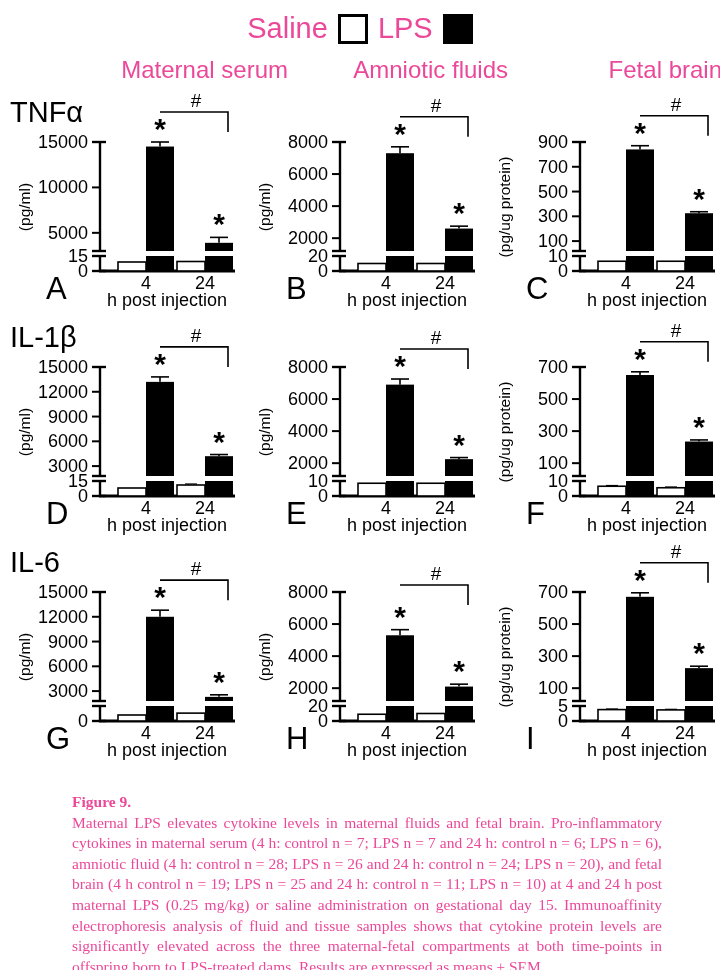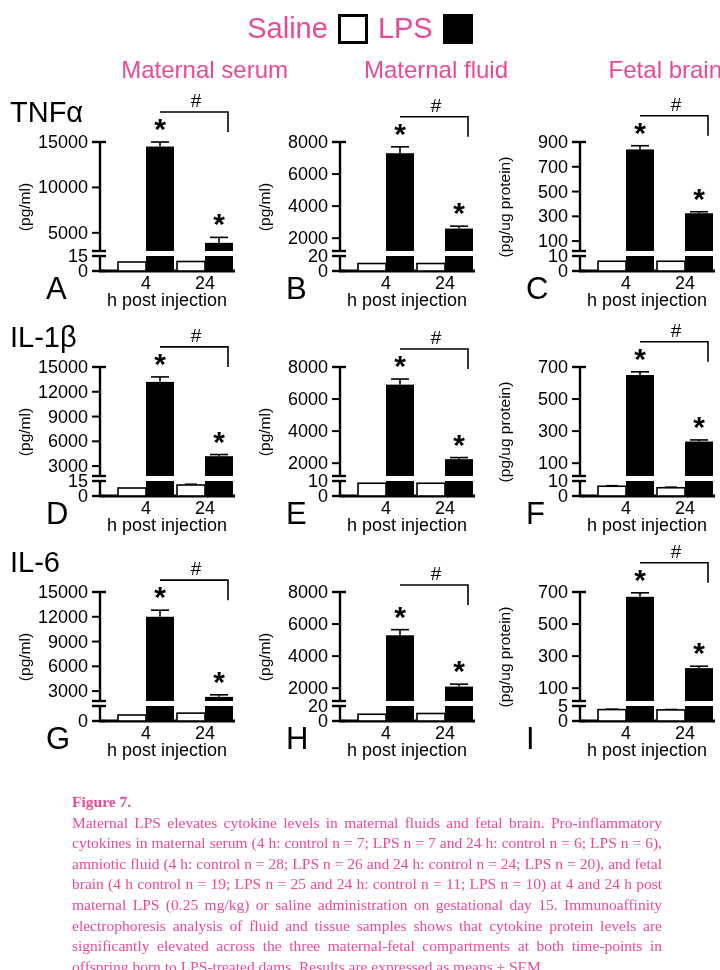--- a/index.html
+++ b/index.html
@@ -27,21 +27,21 @@
 
 <div class="figure">
   <div class="legend">
     <span>Saline</span>
     <span class="swatch saline" style="background: rgb(255, 255, 255);"></span>
     <span>LPS</span>
     <span class="swatch lps" style="background: rgb(0, 0, 0);"></span>
   </div>
 
   <div class="col-h col-h-0">Maternal serum</div>
-  <div class="col-h col-h-1">Maternal fluid</div>
+  <div class="col-h col-h-1">Amniotic fluids</div>
   <div class="col-h col-h-2">Fetal brain</div>
 
   <div class="grid" id="grid">
       <div class="panel"><svg viewBox="0 0 240 225" width="240" height="225">
           <text x="10" y="37" font-size="29" fill="#000000">TNFα</text>
           <text x="30" y="122" font-size="15.5" fill="#000000" text-anchor="middle" transform="rotate(-90 30 122)">(pg/ml)</text>
           <line x1="100" y1="57" x2="100" y2="166" stroke="#000000" stroke-width="2.4"></line>
           <line x1="92" y1="57" x2="106" y2="57" stroke="#000000" stroke-width="2.4"></line>
           <line x1="92" y1="166" x2="106" y2="166" stroke="#000000" stroke-width="2.4"></line>
           <line x1="92" y1="147.83333333333334" x2="100" y2="147.83333333333334" stroke="#000000" stroke-width="2"></line>
@@ -387,16 +387,16 @@
           <polyline points="160,27.801470588235283 228,27.801470588235283 228,47.80147058823528" fill="none" stroke="#000000" stroke-width="1.6"></polyline>
           <text x="196" y="22.801470588235283" font-size="19" fill="#000000" text-anchor="middle">#</text>
           <text x="146" y="204" font-size="18" fill="#000000" text-anchor="middle">4</text>
           <text x="205" y="204" font-size="18" fill="#000000" text-anchor="middle">24</text>
           <text x="167" y="221" font-size="18" fill="#000000" text-anchor="middle">h post injection</text>
           <text x="46" y="214" font-size="31" fill="#000000">I</text>
         </svg></div>
     </div>
 
   <div class="caption">
-    <div class="cap-title">Figure 7.</div>
+    <div class="cap-title">Figure 9.</div>
     <div class="cap-body">Maternal LPS elevates cytokine levels in maternal fluids and fetal brain. Pro-inflammatory cytokines in maternal serum (4 h: control n = 7; LPS n = 7 and 24 h: control n = 6; LPS n = 6), amniotic fluid (4 h: control n = 28; LPS n = 26 and 24 h: control n = 24; LPS n = 20), and fetal brain (4 h control n = 19; LPS n = 25 and 24 h: control n = 11; LPS n = 10) at 4 and 24 h post maternal LPS (0.25 mg/kg) or saline administration on gestational day 15. Immunoaffinity electrophoresis analysis of fluid and tissue samples shows that cytokine protein levels are significantly elevated across the three maternal-fetal compartments at both time-points in offspring born to LPS-treated dams. Results are expressed as means ± SEM</div>
   </div>
 </div>
 
 </body></html>

